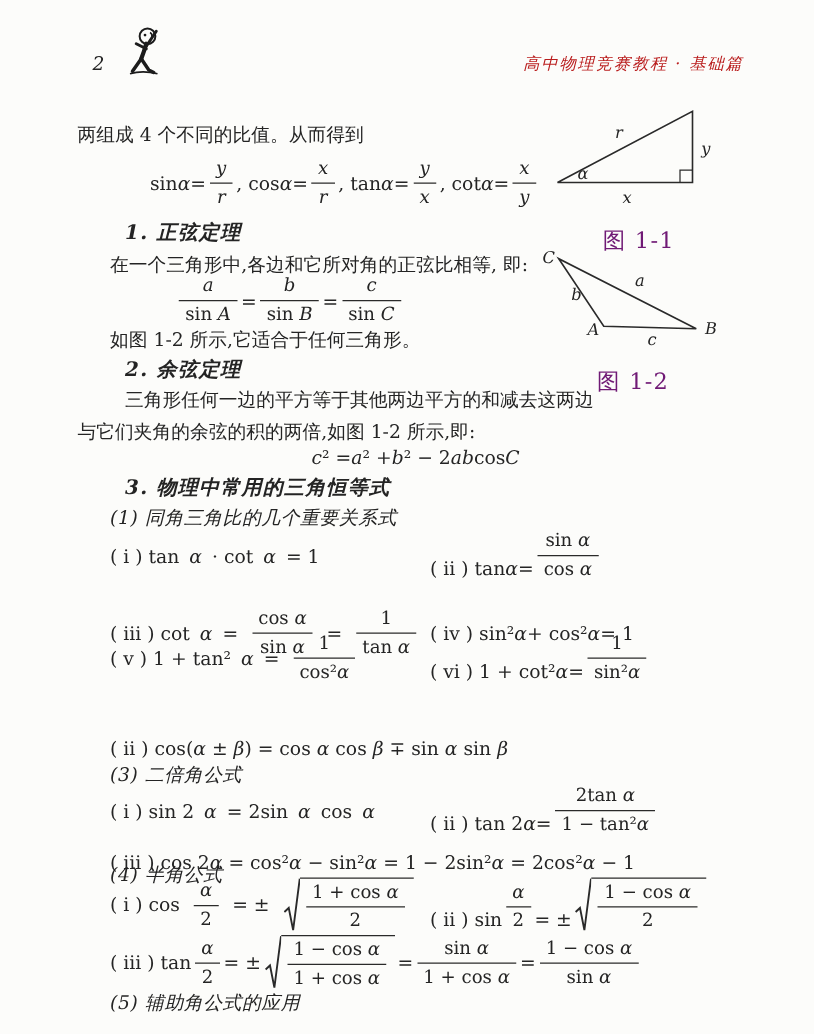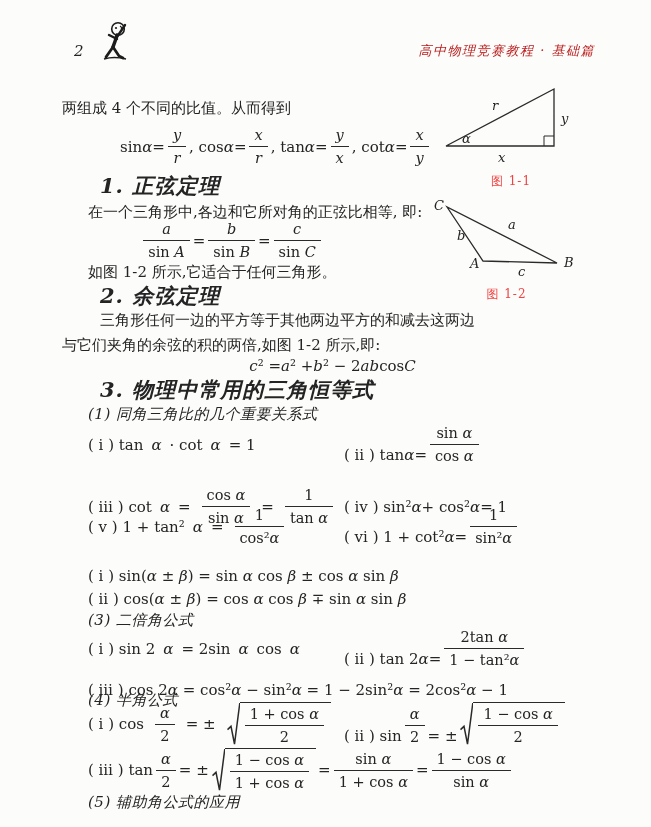--- a/index.html
+++ b/index.html
@@ -1,20 +1,20 @@
 <!DOCTYPE html>
 <html><head>
 <meta charset="utf-8">
 <style>
   html,body{margin:0;padding:0;background:#e8e8e8;}
   .page{position:relative;width:651px;height:827px;margin:0 auto;background:#fcfcfa;
         font-family:"DejaVu Serif","DejaVu Sans",serif;color:#242424;overflow:hidden;}
   .blk{position:absolute;left:62px;right:48px;font-size:15px;line-height:20px;white-space:nowrap;}
   .it{font-style:italic;}
-  .kai-h{font-weight:700;font-style:italic;font-size:21px;letter-spacing:1px;}
+  .kai-h{font-weight:700;font-style:italic;font-size:16px;letter-spacing:1px;}
   .kai-s{font-style:italic;letter-spacing:0.5px;}
   .ind1{padding-left:26px;}
   .ind2{padding-left:38px;}
   .indf{padding-left:58px;}
   .fx{display:flex;align-items:center;}
   .row2{display:flex;align-items:center;padding-left:26px;}
   .row2 .cl{width:256px;display:flex;align-items:center;flex:none;gap:8px;}
   .row2 .cr{display:flex;align-items:flex-end;flex:1;}
   .centered{display:flex;justify-content:center;align-items:center;}
   .frac{display:inline-flex;flex-direction:column;text-align:center;vertical-align:middle;
@@ -23,21 +23,21 @@
   .frac .den{padding:2px 5px 0;}
   .sqrt{position:relative;display:inline-flex;align-items:center;vertical-align:middle;
         padding-left:13px;margin:0 2px 0 3px;}
   .rsvg{position:absolute;left:0;top:0;width:13px;height:100%;}
   .radicand{border-top:1.4px solid #2a2a2a;padding:2px 4px 0 2px;display:inline-flex;align-items:center;}
   .hdr-num{position:absolute;left:74px;top:42px;font-size:15px;font-style:italic;}
   .hdr-logo{position:absolute;left:102px;top:20px;}
   .hdr-title{position:absolute;right:56px;top:42px;font-size:13px;font-style:italic;
              letter-spacing:1.5px;color:#b91c1c;}
   .fig{position:absolute;text-align:center;}
-  .figcap{font-size:12px;margin-top:3px;letter-spacing:1px;color:#ef4444;}
+  .figcap{font-size:18px;margin-top:10px;letter-spacing:1px;color:#701a75;}
   svg text{font-family:"DejaVu Serif","DejaVu Sans",serif;font-style:italic;font-size:13px;fill:#242424;}
 </style>
 </head>
 <body>
 
 <div class="page">
 
   <div class="hdr-num">2</div>
   <div class="hdr-logo">
     <svg width="30" height="42" viewBox="0 0 30 42">
@@ -204,21 +204,20 @@
         <span class="up">( ⅵ ) 1 + cot²</span>
         <span class="it">α</span>
         <span class="up"> = </span>
         <span class="frac">
           <span class="num"><span class="up">1</span></span>
           <span class="den"><span class="up">sin²</span><span class="it">α</span></span>
         </span>
       </div>
   </div>
 
-  <div class="blk ind1" style="top:566px"><span class="up">( ⅰ ) sin(</span><span class="it">α</span><span class="up"> ± </span><span class="it">β</span><span class="up">) = sin </span><span class="it">α</span><span class="up"> cos </span><span class="it">β</span><span class="up"> ± cos </span><span class="it">α</span><span class="up"> sin </span><span class="it">β</span></div>
   <div class="blk ind1" style="top:589px"><span class="up">( ⅱ ) cos(</span><span class="it">α</span><span class="up"> ± </span><span class="it">β</span><span class="up">) = cos </span><span class="it">α</span><span class="up"> cos </span><span class="it">β</span><span class="up"> ∓ sin </span><span class="it">α</span><span class="up"> sin </span><span class="it">β</span></div>
 
   <div class="blk kai-s ind1" style="top:610px">(3) 二倍角公式</div>
   <div class="blk row2" style="top:628px">
     <div class="cl">
         <span class="up">( ⅰ ) sin 2</span>
         <span class="it">α</span>
         <span class="up"> = 2sin </span>
         <span class="it">α</span>
         <span class="up"> cos </span>

